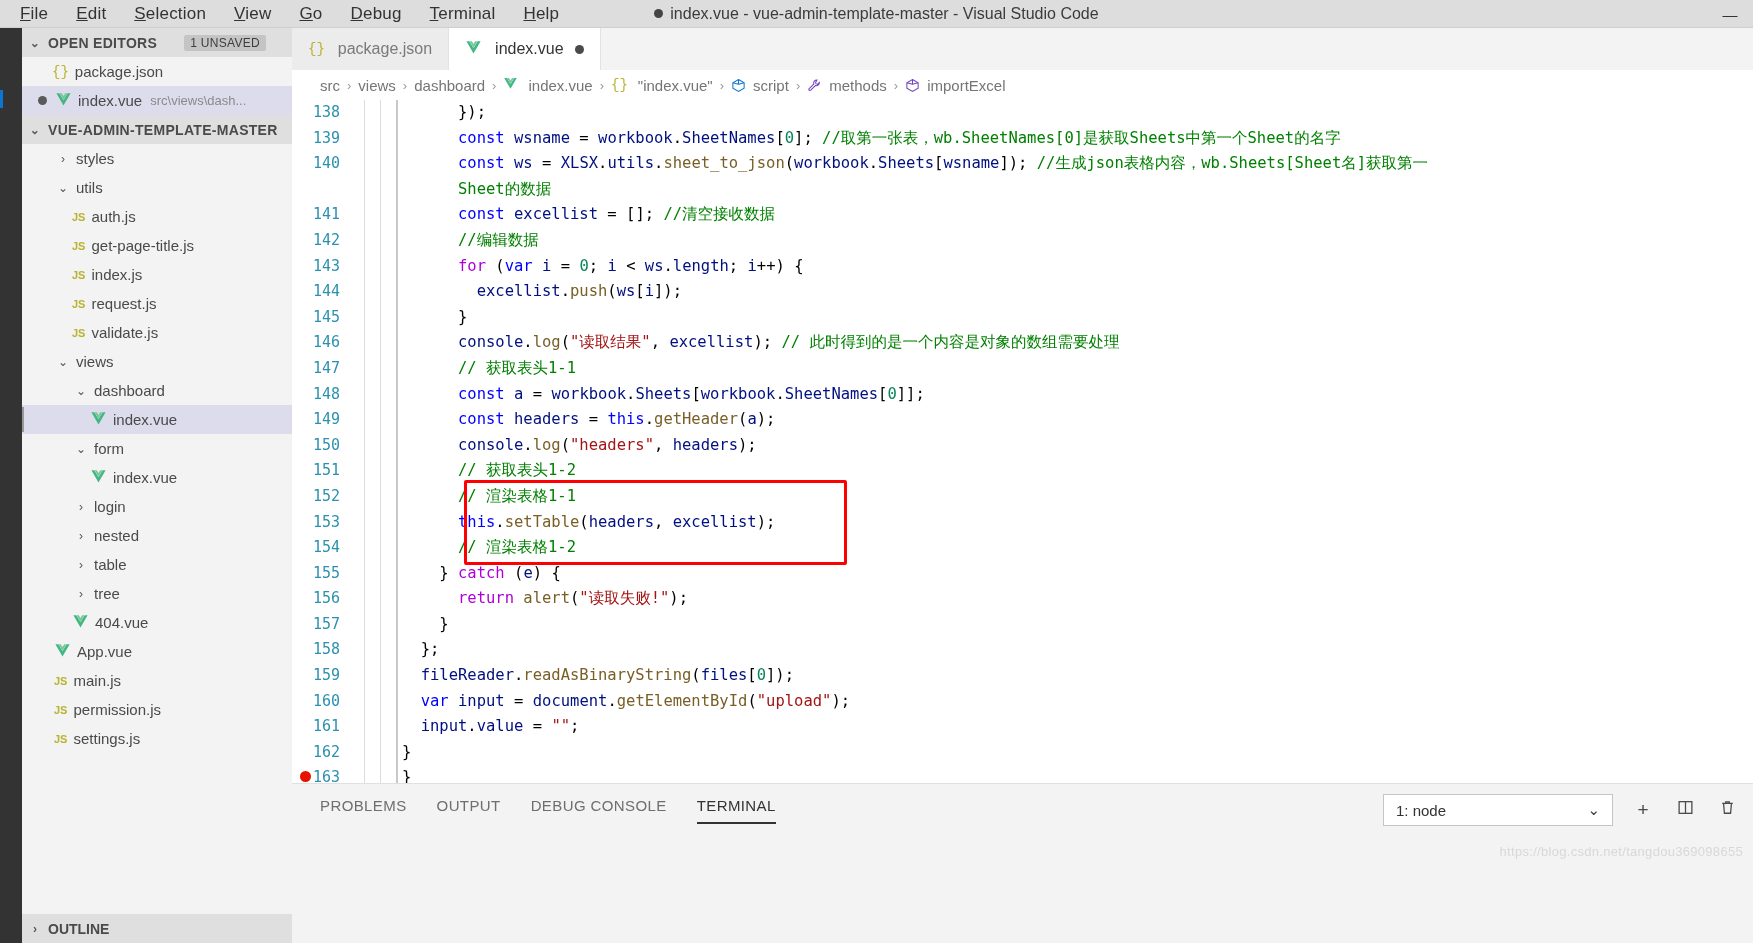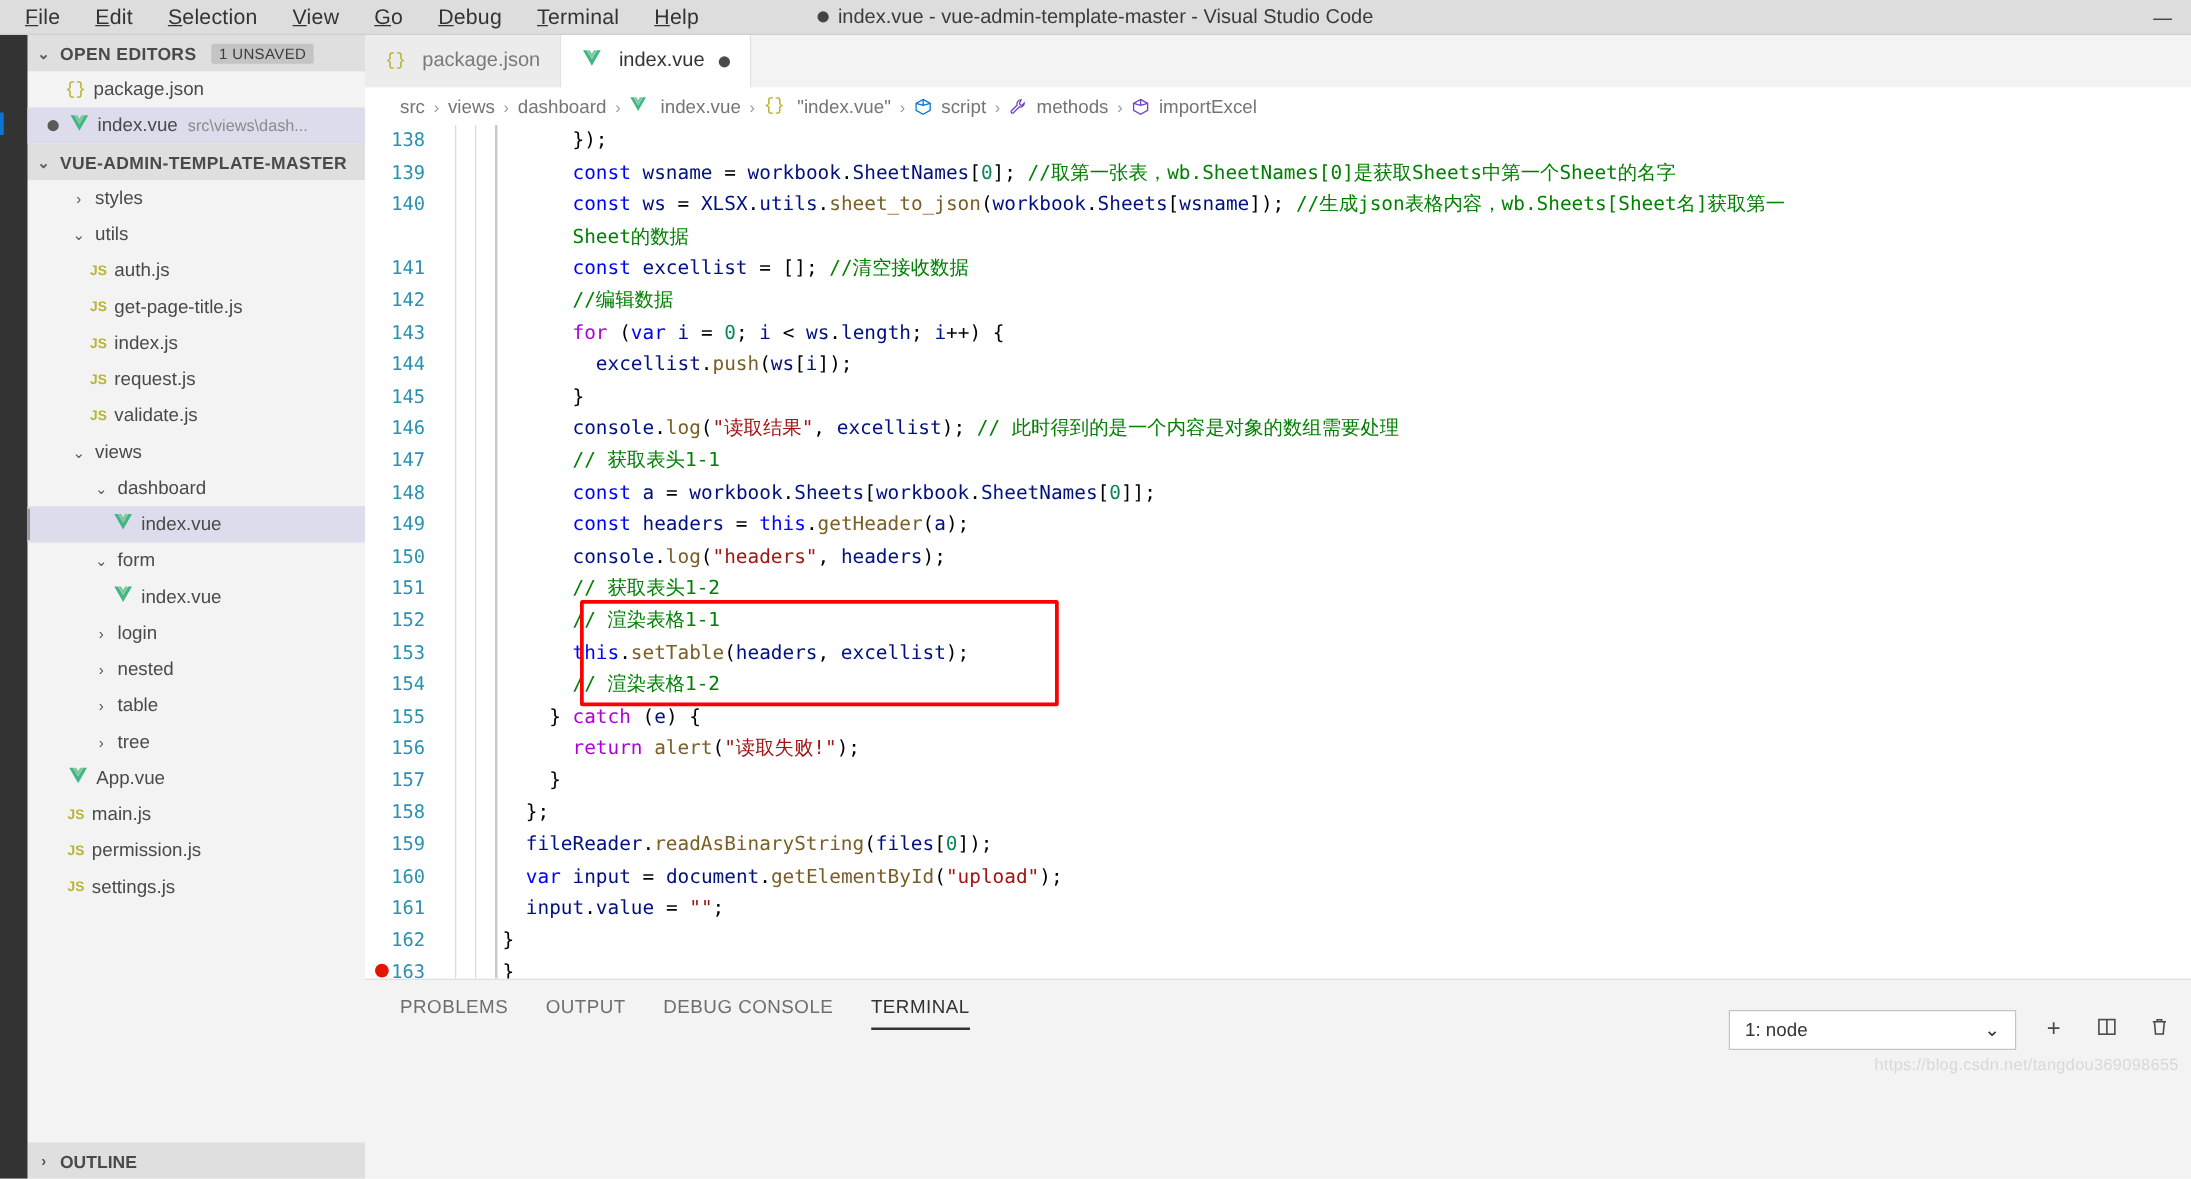--- a/index.html
+++ b/index.html
@@ -42,21 +42,21 @@
   .sidebar { width: 270px; flex: 0 0 270px; background: #f3f3f3; display:flex; flex-direction:column; font-size: 15px; color:#4b4b4b; }
   .sidebar-title { height: 42px; display:flex; align-items:center; padding-left: 38px; font-size: 14px; letter-spacing:.6px; color:#4b4b4b; }
   .section-header {
     height: 29px; display:flex; align-items:center; gap:6px;
     font-size: 14px; font-weight: bold; color: #4a4a4a; letter-spacing:.3px;
     background: #dfdfdf; padding-left: 6px;
   }
   .chev { width: 14px; text-align:center; font-size: 12px; color:#5a5a5a; display:inline-block;}
   .badge {
     background: #c4c4c4; color:#3d3d3d; font-size: 12px; font-weight: normal;
-    padding: 1px 6px; border-radius: 2px; margin-left: 6px; letter-spacing:.3px;
+    padding: 1px 6px; border-radius: 2px; margin-left: 21px; letter-spacing:.3px;
   }
   .row {
     height: 29px; display:flex; align-items:center; font-size:15px; color:#4a4a4a;
     white-space:nowrap; position:relative;
   }
   .row.sel { background: #dcdcec; }
   .icon-js { color:#b8b330; font-size:11px; font-weight:bold; font-family:"Liberation Sans",sans-serif; margin-right:6px; }
   .icon-json { color:#b8b330; font-size:14px; margin-right:6px; font-family:"Liberation Mono",monospace;}
   .icon-vue { margin-right:6px; display:inline-block; }
   .dot-unsaved { width: 9px; height:9px; border-radius:50%; background:#5a5a5a; display:inline-block; margin-right: 8px;}
@@ -122,21 +122,21 @@
   }
 
   
   .panel { height: 160px; background:#f3f3f3; border-top:1px solid #e0e0e0; position:relative; }
   .panel-head { height: 48px; display:flex; align-items:center; padding-left: 28px; gap: 30px; }
   .ptab { font-size: 15px; color:#6e6e6e; letter-spacing:.4px; position:relative; padding-bottom:6px; }
   .ptab.active { color:#333333; }
   .ptab.active:after {
     content:""; position:absolute; left:0; right:0; bottom:-4px; height:2px; background:#333333;
   }
-  .panel-right { position:absolute; right: 14px; top: 24px; display:flex; align-items:center; gap: 18px; }
+  .panel-right { position:absolute; right: 14px; top: 10px; display:flex; align-items:center; gap: 18px; }
   .term-select {
     width: 230px; height: 32px; border:1px solid #c4c4c4; background:#ffffff;
     display:flex; align-items:center; justify-content:space-between; padding: 0 12px;
     font-size: 15px; color:#333;
   }
   .picon { font-size: 19px; color:#4a4a4a; width: 24px; text-align:center; }
   .term-body { font-family:"DejaVu Sans Mono", monospace; font-size:15px; color:#333; padding-left: 28px; padding-top: 6px; white-space:pre; overflow:hidden;}
   .watermark {
     position:absolute; right: 10px; bottom: 84px; font-size: 13px; color:#d8d8d8;
     font-family:"Liberation Sans", sans-serif; letter-spacing:.3px;
@@ -293,20 +293,28 @@
             <span style="width:4px;display:inline-block"></span>
             <span>table</span>
           </div>
           <div class="row">
             <span style="display:inline-block;width:50px"></span>
             <span class="arrow">›</span>
             <span style="width:4px;display:inline-block"></span>
             <span>tree</span>
           </div>
           <div class="row">
+            <span style="display:inline-block;width:50px"></span>
+            <span class="icon-vue"><svg width="17" height="17" viewBox="0 0 24 24">
+                <path d="M2 3h4.2L12 13 17.8 3H22L12 20.5z" fill="#41b883"></path>
+                <path d="M6.6 3h3.1L12 7.1 14.3 3h3.1L12 12.6z" fill="#7ec699"></path>
+              </svg></span>
+            <span>404.vue</span>
+          </div>
+          <div class="row">
             <span style="display:inline-block;width:32px"></span>
             <span class="icon-vue"><svg width="17" height="17" viewBox="0 0 24 24">
                 <path d="M2 3h4.2L12 13 17.8 3H22L12 20.5z" fill="#41b883"></path>
                 <path d="M6.6 3h3.1L12 7.1 14.3 3h3.1L12 12.6z" fill="#7ec699"></path>
               </svg></span>
             <span>App.vue</span>
           </div>
           <div class="row">
             <span style="display:inline-block;width:32px"></span>
             <span class="icon-js">JS</span>

